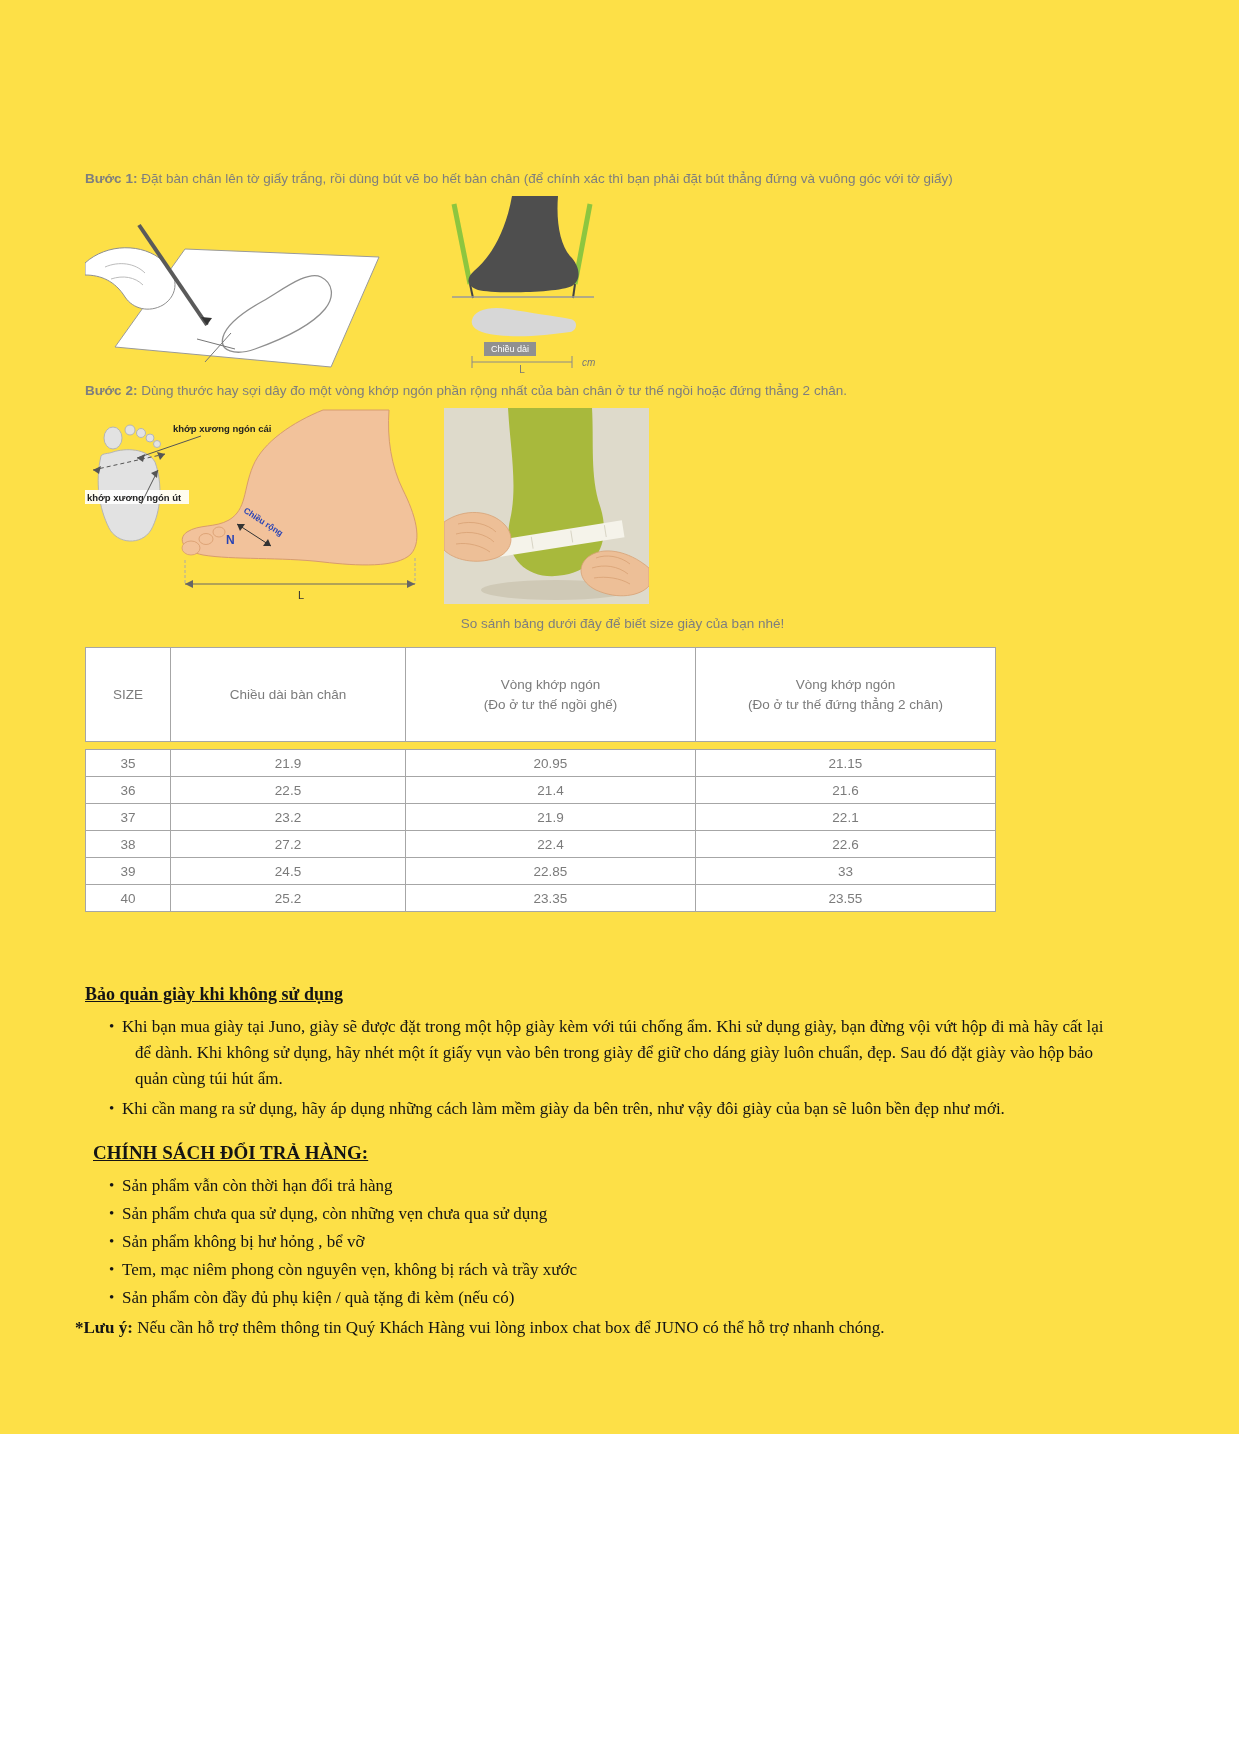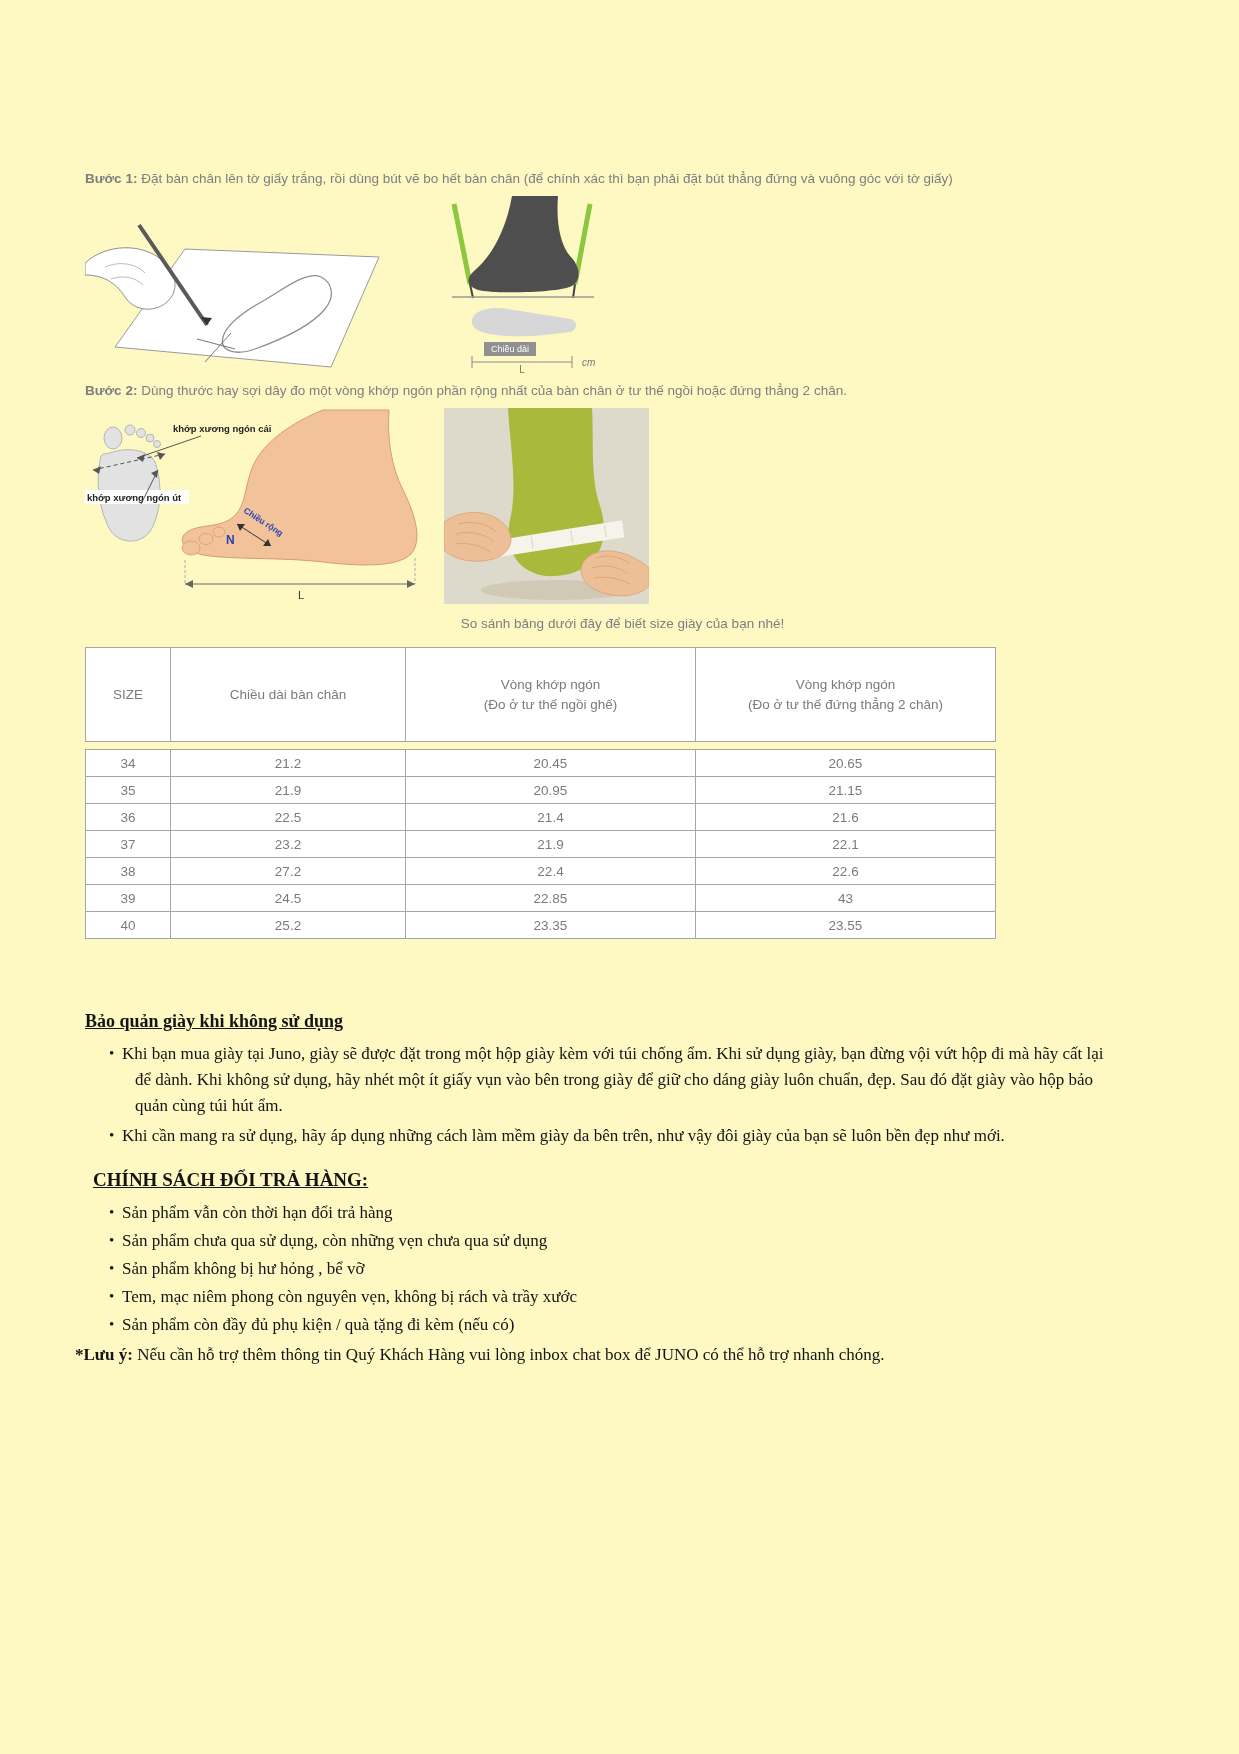--- a/index.html
+++ b/index.html
@@ -1,18 +1,18 @@
 <!DOCTYPE html>
 <html><head>
 <meta charset="utf-8">
 <style>
   * { margin:0; padding:0; box-sizing:border-box; }
   html,body { background:#ffffff; }
   body { width:1239px; height:1754px; font-family:"Liberation Sans",sans-serif; }
-  .page { position:relative; width:1239px; height:1754px; background:#fef9c3; overflow:hidden; }
+  .page { position:relative; width:1239px; height:1434px; background:#fde047; overflow:hidden; }
   .content { position:absolute; left:85px; top:170px; width:1075px; }
 
   .step-line { font-size:13.5px; color:#7e7e7e; line-height:18px; margin-bottom:8px; }
   .step-line b { font-weight:bold; }
 
   .img-row { display:flex; align-items:center; }
   .img-row.first { gap:34px; margin:2px 0 8px 0; }
   .img-row.second { gap:14px; margin:2px 0 10px 0; }
 
   .intro { font-size:13.5px; color:#7e7e7e; margin:12px 0 16px 0;text-align:center; }
@@ -177,26 +177,20 @@
       </table>
 
     <table class="size-table tbodyp">
       <colgroup>
           <col class="c1">
           <col class="c2">
           <col class="c3">
           <col class="c4">
         </colgroup>
       <tbody>
-          <tr>
-        <td>34</td>
-        <td>21.2</td>
-        <td>20.45</td>
-        <td>20.65</td>
-      </tr>
       <tr>
         <td>35</td>
         <td>21.9</td>
         <td>20.95</td>
         <td>21.15</td>
       </tr>
       <tr>
         <td>36</td>
         <td>22.5</td>
         <td>21.4</td>
@@ -211,21 +205,21 @@
       <tr>
         <td>38</td>
         <td>27.2</td>
         <td>22.4</td>
         <td>22.6</td>
       </tr>
       <tr>
         <td>39</td>
         <td>24.5</td>
         <td>22.85</td>
-        <td>43</td>
+        <td>33</td>
       </tr>
       <tr>
         <td>40</td>
         <td>25.2</td>
         <td>23.35</td>
         <td>23.55</td>
       </tr>
     </tbody>
       </table>
 

